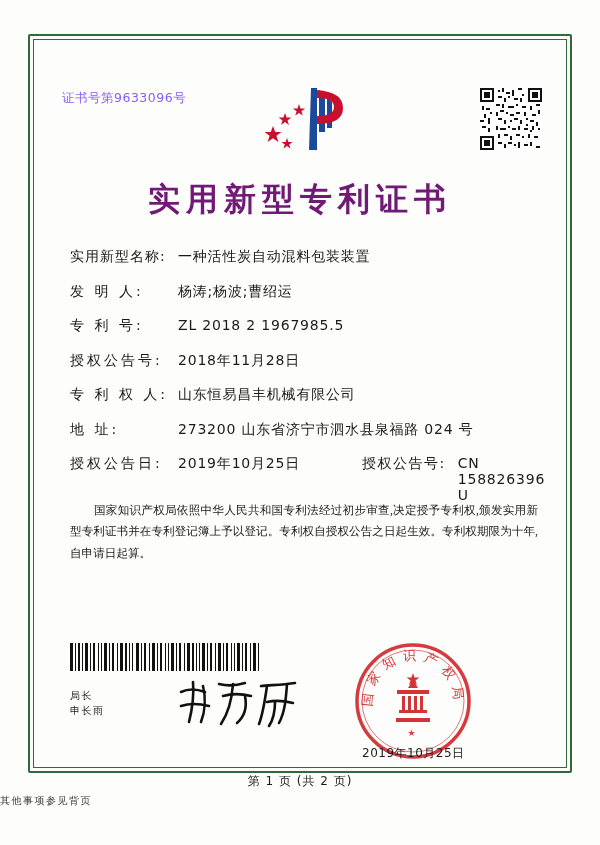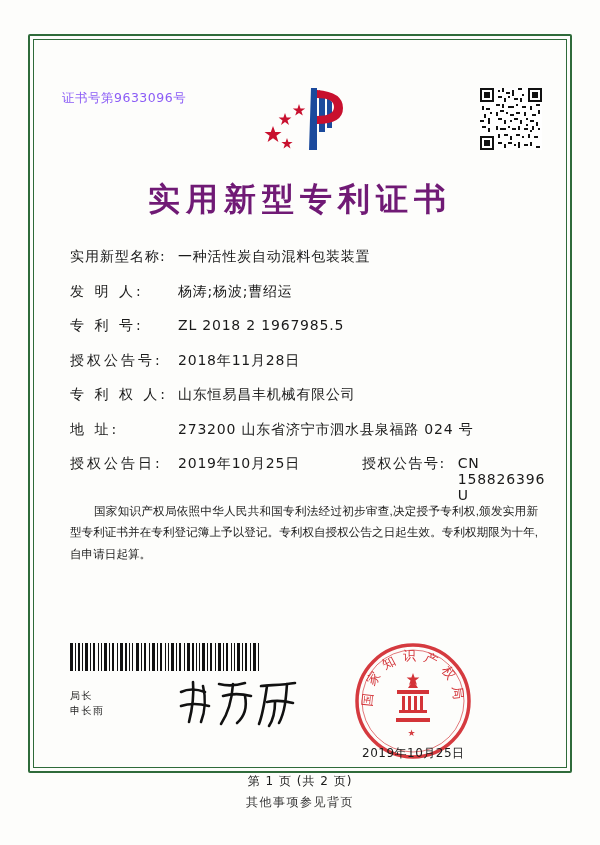--- a/index.html
+++ b/index.html
@@ -124,21 +124,21 @@
     margin-left: 12px;
     letter-spacing: 0.8px;
   }
 
   
   .body-text {
     position: absolute;
     left: 70px;
     right: 62px;
     top: 500px;
-    font-family: Liberation Sans, sans-serif;
+    font-family: Liberation Serif, serif;
     font-size: 11.6px;
     line-height: 1.85;
     color: #1a1a1a;
     text-align: justify;
   }
   .body-text p {
     margin: 0 0 6px 0;
     text-indent: 24px;
   }
 
@@ -194,22 +194,21 @@
     text-align: center;
     font-size: 12px;
     color: #1b1b1b;
     letter-spacing: 1px;
   }
   .footnote {
     position: absolute;
     left: 0;
     right: 0;
     top: 794px;
-    text-align: center;
-    font-size: 12px;
+    font-size: 10px;
     color: #3a3a3a;
     letter-spacing: 1.5px;
   }
 </style>
 </head>
 <body>
 
 <div class="page">
 
   <div class="outer-border"></div>

